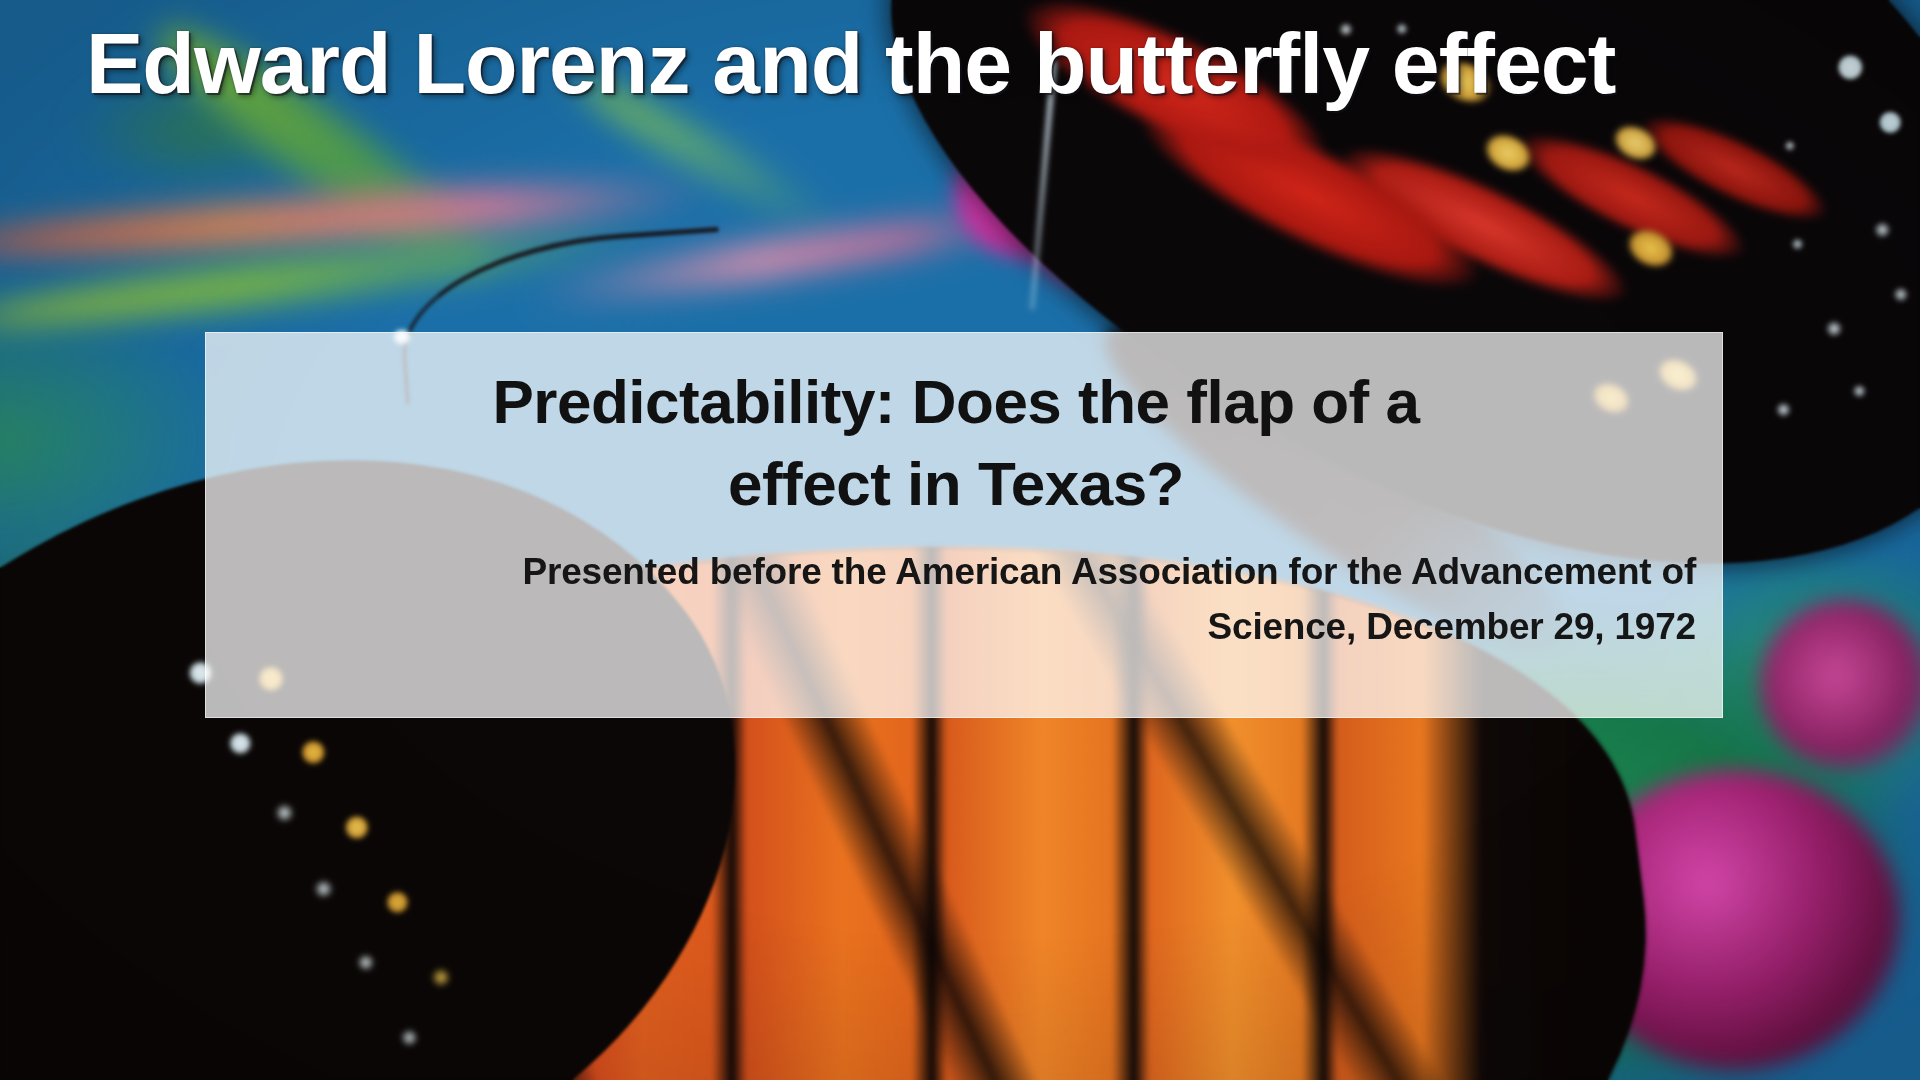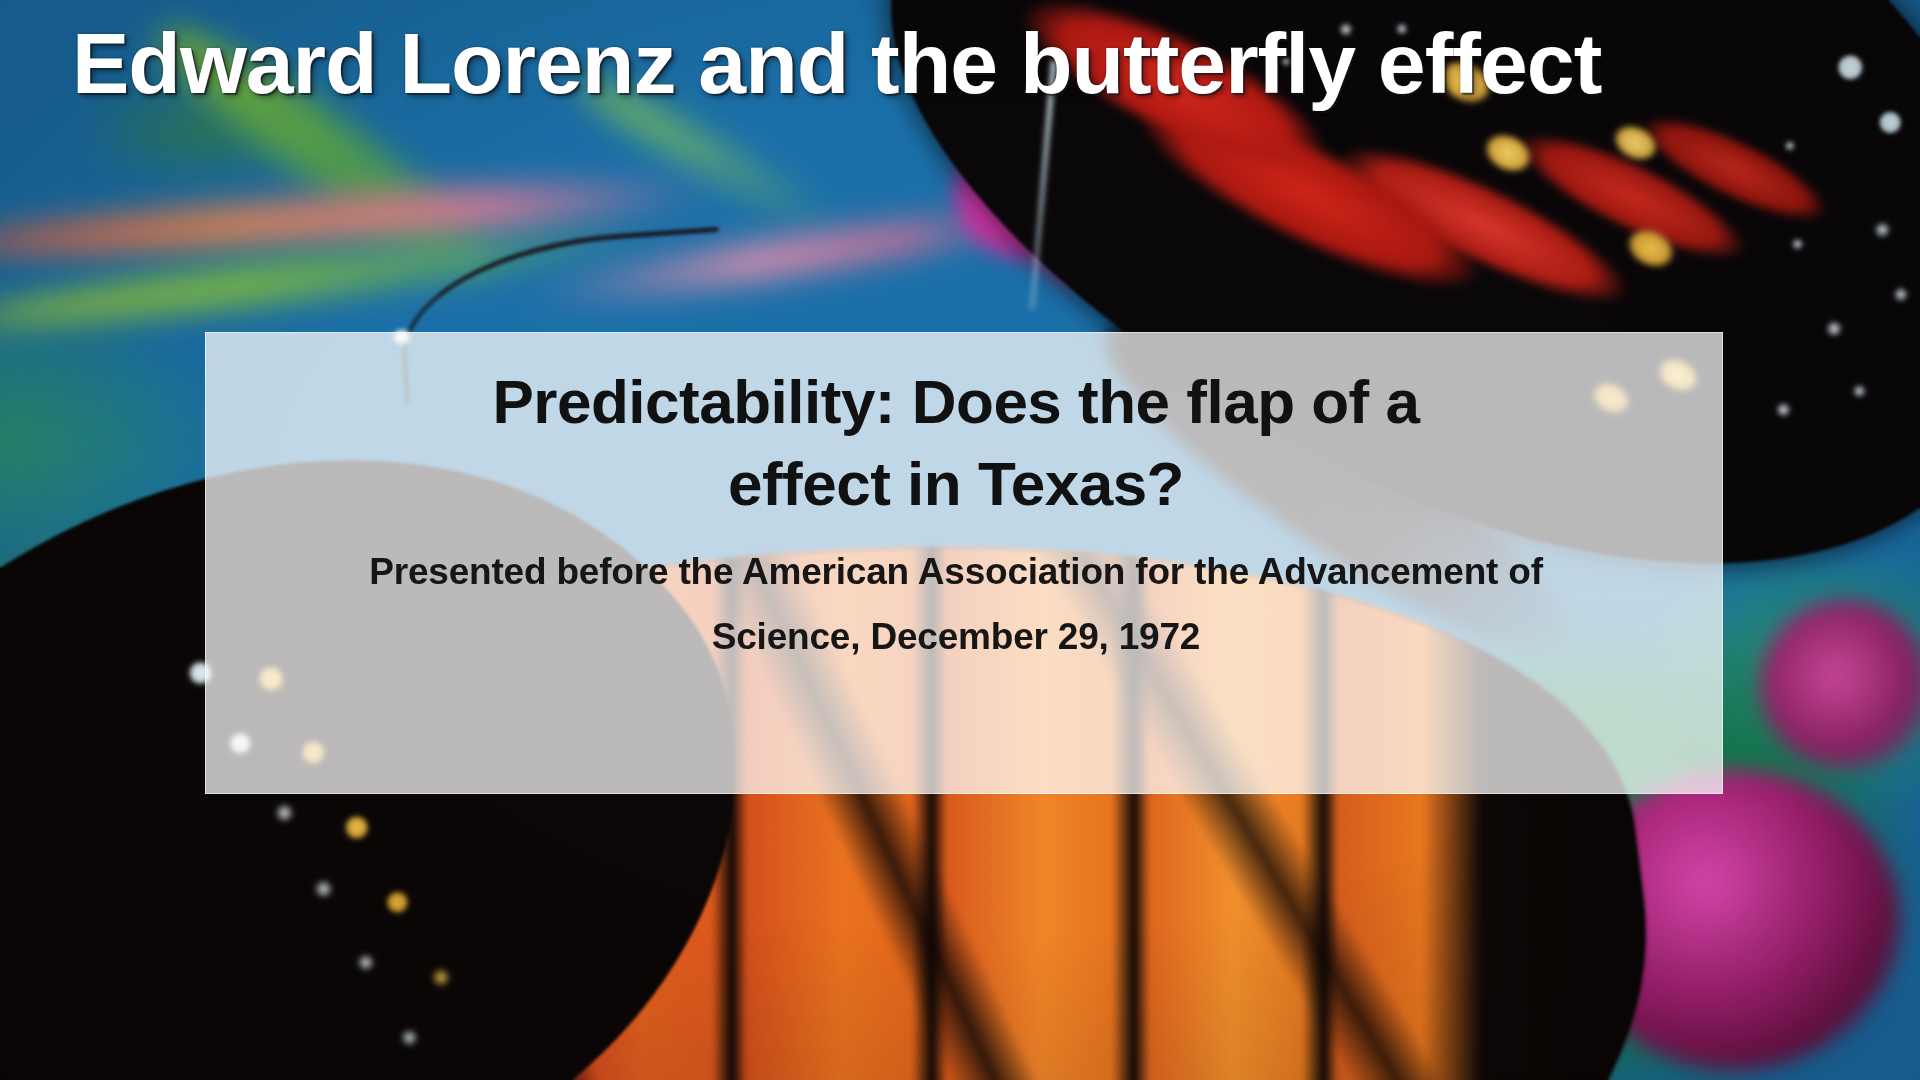--- a/index.html
+++ b/index.html
@@ -232,56 +232,56 @@
   }
   .bg-vignette {
     position: absolute; inset: 0;
     background: radial-gradient(ellipse 1250px 760px at 52% 48%, rgba(0,0,0,0) 55%, rgba(0,0,0,0.18) 100%);
     pointer-events: none;
   }
 
   
   .slide-title {
     position: absolute;
-    left: 72px; top: 18px;
+    left: 86px; top: 18px;
     width: 1800px;
     font-size: 86px;
     font-weight: bold;
     color: #ffffff;
     letter-spacing: -1px;
     line-height: 1.05;
     white-space: nowrap;
     text-shadow:
       2px 2px 0 rgba(20,20,30,0.55),
       3px 3px 6px rgba(0,0,0,0.45),
       0 0 2px rgba(0,0,0,0.35);
   }
 
   
   .text-box {
     position: absolute;
     left: 205px; top: 332px;
-    width: 1518px; height: 462px;
+    width: 1518px; height: 386px;
     background: rgba(255,255,255,0.72);
     border: 1px solid rgba(255,255,255,0.55);
     box-sizing: border-box;
     padding: 28px 26px 0 10px;
   }
   .headline {
     margin: 0;
     text-align: center;
     font-size: 62px;
     font-weight: bold;
     color: #111111;
     line-height: 1.32;
     letter-spacing: -0.5px;
   }
   .subtitle {
     margin: 22px 0 0 0;
-    text-align: center;
+    text-align: right;
     font-size: 37px;
     font-weight: bold;
     color: #161616;
     line-height: 1.35;
     letter-spacing: -0.2px;
   }
 </style>
 </head>
 <body>
 
@@ -330,16 +330,16 @@
     <div class="bg-blur-overlay"></div>
     <div class="bg-vignette"></div>
   </div>
 
   <div class="slide-title">Edward Lorenz and the butterfly effect</div>
 
   <div class="text-box">
     <p class="headline">Predictability: Does the flap of a</p>
     <p class="headline">effect in Texas?</p>
     <p class="subtitle">Presented before the American Association for the Advancement of</p>
-    <p class="subtitle" style="margin-top:15px">Science, December 29, 1972</p>
+    <p class="subtitle" style="margin-top:5px">Science, December 29, 1972</p>
   </div>
 
 </div>
 
 </body></html>

